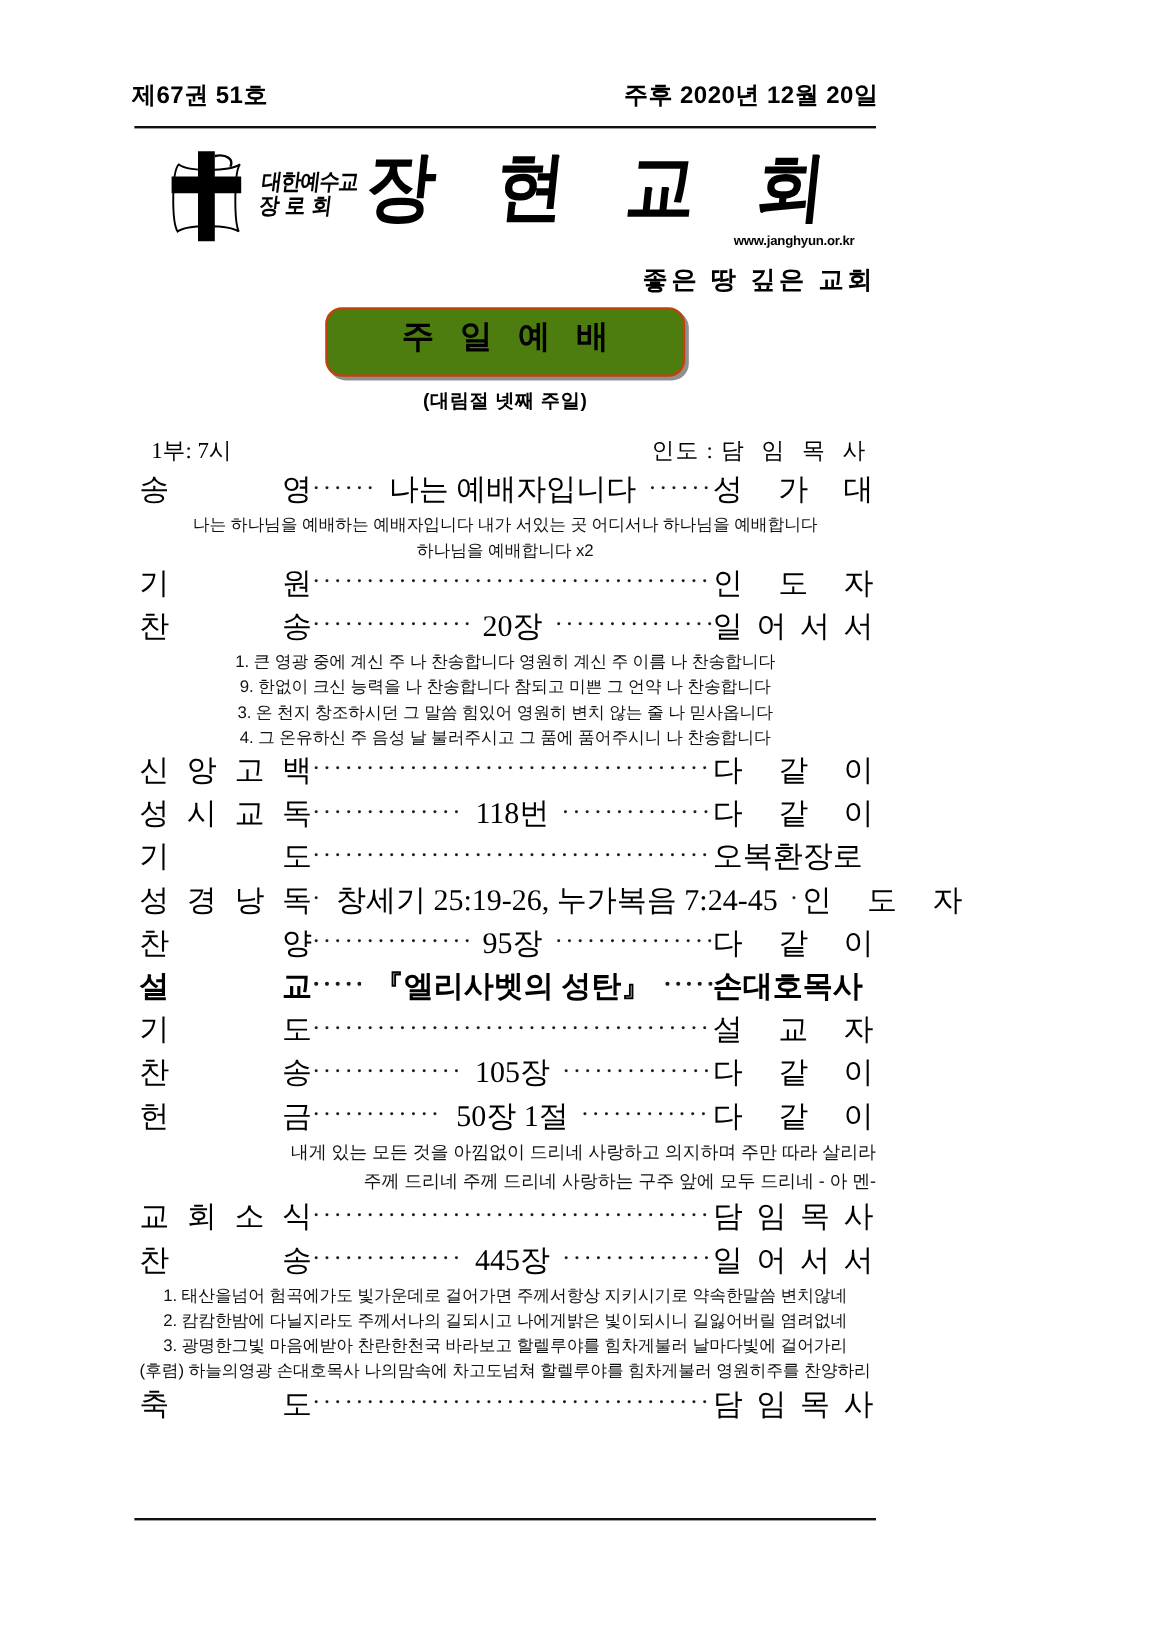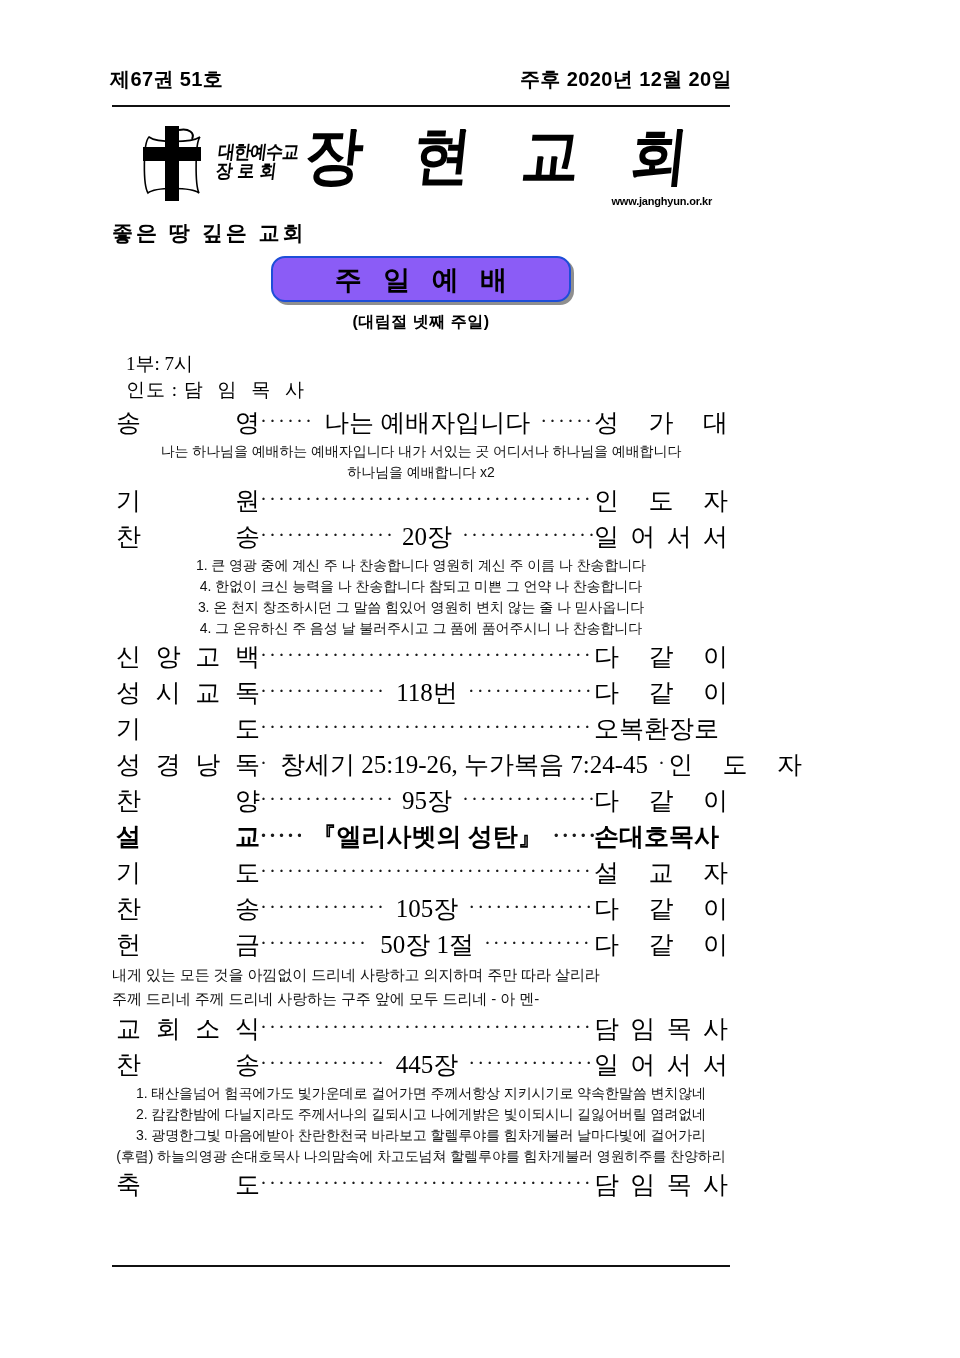--- a/index.html
+++ b/index.html
@@ -91,40 +91,40 @@
     text-align: right;
     margin-top: -12px;
     padding-right: 18px;
     font-family: "Liberation Sans", "DejaVu Sans", sans-serif;
     font-weight: bold;
     font-size: 11px;
     letter-spacing: -0.2px;
   }
 
   .tagline {
-    text-align: left;
+    text-align: right;
     margin-top: 12px;
     font-family: "Liberation Sans", "DejaVu Sans", sans-serif;
     font-weight: bold;
     font-size: 21px;
     letter-spacing: 3px;
   }
 
   .service-box-wrap {
     display: flex;
     justify-content: center;
     margin-top: 9px;
   }
   .service-box {
     display: inline-block;
     min-width: 244px;
     text-align: center;
-    padding: 4px 26px 2px;
-    background: #8b5cf6;
-    border: 2px solid #1d4ed8;
+    padding: 4px 26px 14px;
+    background: #4d7c0f;
+    border: 2px solid #c2410c;
     border-radius: 14px;
     box-shadow: 3px 3px 0 #8f8f8f;
     font-family: "Liberation Sans", "DejaVu Sans", sans-serif;
     font-weight: bold;
     font-size: 27px;
     letter-spacing: 7px;
     text-indent: 7px;
   }
 
   .subtitle {
@@ -137,21 +137,20 @@
   }
 
   
   .meta-row {
     display: flex;
     justify-content: space-between;
     align-items: baseline;
     margin-top: 18px;
     padding: 0 4px 0 14px;
     font-size: 19px;
-    flex-direction: column;
   }
   .meta-row .leader { letter-spacing: 1px; }
   .meta-row .leader .sp { letter-spacing: 5px; }
 
   
   .order { margin-top: 2px; }
 
   .row {
     display: flex;
     align-items: baseline;
@@ -194,21 +193,21 @@
     box-sizing: border-box;
     text-align: right;
   }
   .cell-right.tight { display: block; text-align: left; }
 
   
   .lyrics {
     font-family: "Liberation Sans", "DejaVu Sans", sans-serif;
     font-size: 14px;
     line-height: 21px;
-    text-align: left;
+    text-align: right;
     color: #111111;
     letter-spacing: -0.1px;
   }
   .lyrics.verses {
     text-align: center;
   }
   .lyrics.verses div { margin: 0 auto; }
   .lyrics.big { font-size: 15px; line-height: 24px; }
 </style>
 </head>
@@ -296,21 +295,21 @@
         <div class="leaders">·····································································································································</div>
         <div class="cell-right">
           <span>일</span>
           <span>어</span>
           <span>서</span>
           <span>서</span>
         </div>
       </div>
       <div class="lyrics verses">
         <div>1. 큰 영광 중에 계신 주 나 찬송합니다 영원히 계신 주 이름 나 찬송합니다</div>
-        <div>4. 한없이 크신 능력을 나 찬송합니다 참되고 미쁜 그 언약 나 찬송합니다</div>
+        <div>9. 한없이 크신 능력을 나 찬송합니다 참되고 미쁜 그 언약 나 찬송합니다</div>
         <div>3. 온 천지 창조하시던 그 말씀 힘있어 영원히 변치 않는 줄 나 믿사옵니다</div>
         <div>4. 그 온유하신 주 음성 날 불러주시고 그 품에 품어주시니 나 찬송합니다</div>
       </div>
       <div class="row">
         <div class="cell-label">
           <span>신</span>
           <span>앙</span>
           <span>고</span>
           <span>백</span>
         </div>

